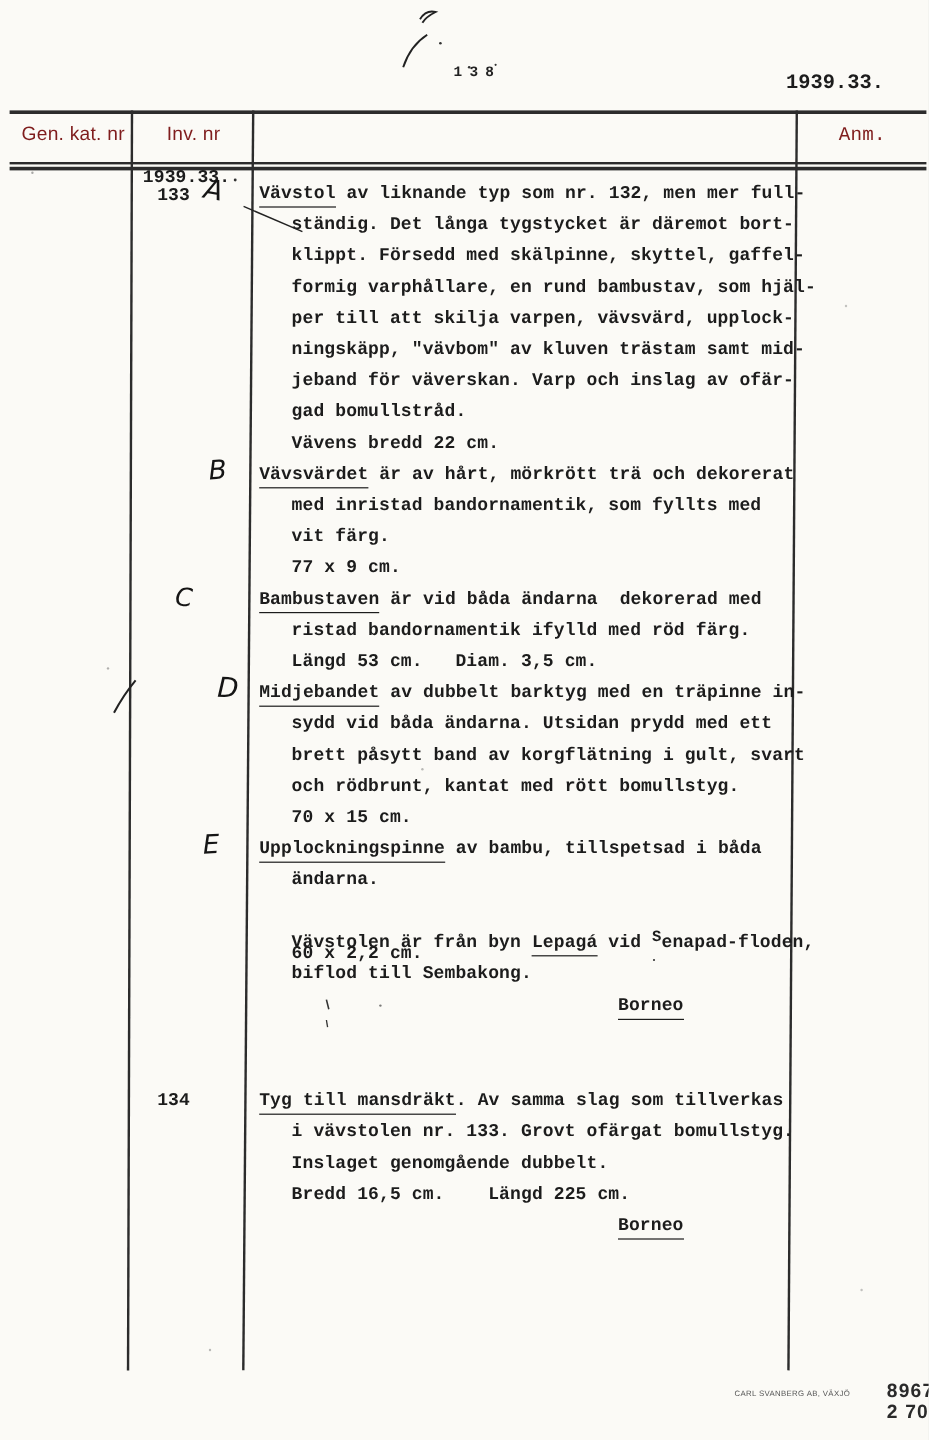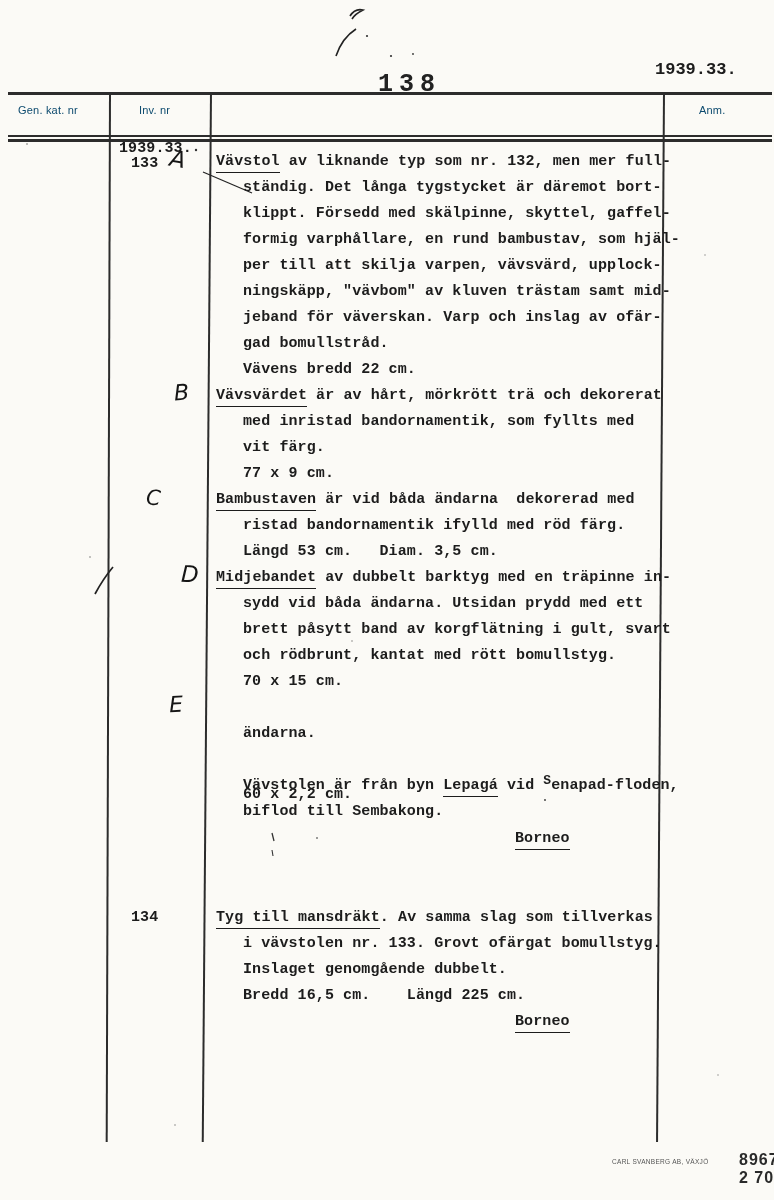--- a/index.html
+++ b/index.html
@@ -8,29 +8,29 @@
   
   .ln{position:absolute;font-size:15px;font-weight:700;line-height:26px;white-space:pre;
       color:#1c1c1c;letter-spacing:.1px;}
   .f{left:216px;}          
   .c{left:243px;}          
   .borneo{left:515px;}
   .u{border-bottom:1.7px solid #1c1c1c;padding-bottom:2px;}
   .sup{position:relative;top:-5px;font-size:13px;}
   
   .hdr{position:absolute;font-family:"Liberation Sans","DejaVu Sans",sans-serif;
-       font-size:11px;color:#0c4a6e;letter-spacing:.2px;}
+       font-size:16px;color:#7f1d1d;letter-spacing:.2px;}
   
   .rule{position:absolute;background:#2c2c2c;}
   .vr{width:1.7px;height:1050px;top:92px;}
   
   .hand{position:absolute;font-family:"DejaVu Sans",sans-serif;font-style:italic;
         font-weight:400;color:#151515;}
-  .pagenum{position:absolute;left:378px;top:53px;font-size:25px;font-weight:700;
-           letter-spacing:6px;color:#222;margin-top:17px;}
+  .pagenum{position:absolute;left:378px;top:53px;font-size:12px;font-weight:700;
+           letter-spacing:6px;color:#222;}
   .yearref{position:absolute;left:655px;top:60px;font-size:17px;font-weight:700;color:#1c1c1c;}
   .credit{position:absolute;left:612px;top:1158px;font-family:"Liberation Sans",sans-serif;
           font-size:6.5px;color:#555;letter-spacing:.3px;}
   .creditcode{position:absolute;left:739px;top:1151px;font-family:"Liberation Sans",sans-serif;
           font-size:16px;font-weight:700;color:#2a2a2a;letter-spacing:1px;}
   svg.marks{position:absolute;left:0;top:0;pointer-events:none;}
 </style>
 </head>
 <body>
 
@@ -41,21 +41,21 @@
 
   <div class="rule" style="left:8px;top:92px;width:764px;height:2.5px;"></div>
   <div class="rule" style="left:8px;top:135px;width:764px;height:1.6px;"></div>
   <div class="rule" style="left:8px;top:139px;width:764px;height:2.8px;"></div>
   <div class="rule vr" style="left:109px;transform:rotate(0.18deg);transform-origin:top center;"></div>
   <div class="rule vr" style="left:210px;transform:rotate(0.45deg);transform-origin:top center;"></div>
   <div class="rule vr" style="left:663px;transform:rotate(0.38deg);transform-origin:top center;"></div>
 
   <div class="hdr" style="left:18px;top:104px;">Gen. kat. nr</div>
   <div class="hdr" style="left:139px;top:104px;">Inv. nr</div>
-  <div class="hdr" style="left:699px;top:104px;">Anm.</div>
+  <div class="hdr" style="left:699px;top:104px;font-family:Liberation Mono, monospace;">Anm.</div>
 
   <div class="ln" style="left:119px;top:136px;">1939.33.</div>
   <div class="ln" style="left:131px;top:151px;text-align:right;">133</div>
 
   <div class="hand" style="left:170px;top:146px;font-size:23px;transform:rotate(10deg);">A</div>
   <div class="hand" style="left:174px;top:380px;font-size:22px;transform:rotate(-4deg);">B</div>
   <div class="hand" style="left:146px;top:486px;font-size:21px;transform:rotate(3deg);">C</div>
   <div class="hand" style="left:181px;top:561px;font-size:23px;transform:rotate(2deg);">D</div>
   <div class="hand" style="left:169px;top:692px;font-size:22px;transform:rotate(-3deg);">E</div>
 
@@ -73,20 +73,21 @@
   <div class="ln c" style="top:435px;"><span>vit färg.</span></div>
   <div class="ln c" style="top:461px;"><span>77 x 9 cm.</span></div>
   <div class="ln f" style="top:487px;"><span class="u">Bambustaven</span><span> är vid båda ändarna  dekorerad med</span></div>
   <div class="ln c" style="top:513px;"><span>ristad bandornamentik ifylld med röd färg.</span></div>
   <div class="ln c" style="top:539px;"><span>Längd 53 cm.   Diam. 3,5 cm.</span></div>
   <div class="ln f" style="top:565px;"><span class="u">Midjebandet</span><span> av dubbelt barktyg med en träpinne in-</span></div>
   <div class="ln c" style="top:591px;"><span>sydd vid båda ändarna. Utsidan prydd med ett</span></div>
   <div class="ln c" style="top:643px;"><span>och rödbrunt, kantat med rött bomullstyg.</span></div>
   <div class="ln c" style="top:617px;"><span>brett påsytt band av korgflätning i gult, svart</span></div>
   <div class="ln c" style="top:669px;"><span>70 x 15 cm.</span></div>
+  <div class="ln f" style="top:695px;"><span class="u">Upplockningspinne</span><span> av bambu, tillspetsad i båda</span></div>
   <div class="ln c" style="top:721px;"><span>ändarna.</span></div>
   <div class="ln c" style="top:747px;margin-top:35px;"><span>60 x 2,2 cm.</span></div>
   <div class="ln c" style="top:773px;"><span>Vävstolen är från byn </span><span class="u">Lepagá</span><span> vid </span><span class="sup">S</span><span>enapad-floden,</span></div>
   <div class="ln c" style="top:799px;"><span>biflod till Sembakong.</span></div>
   <div class="ln borneo" style="top:826px;"><span class="u">Borneo</span></div>
 
   <div class="ln" style="left:131px;top:905px;">134</div>
   <div class="ln f" style="top:905px;"><span class="u">Tyg till mansdräkt</span><span>. Av samma slag som tillverkas</span></div>
   <div class="ln c" style="top:931px;"><span>i vävstolen nr. 133. Grovt ofärgat bomullstyg.</span></div>
   <div class="ln c" style="top:957px;"><span>Inslaget genomgående dubbelt.</span></div>

